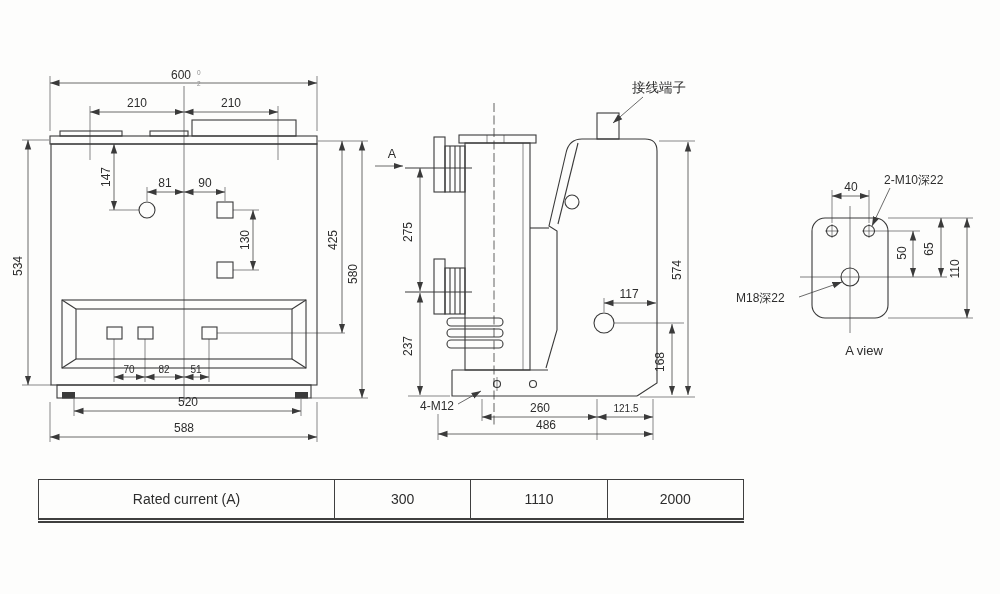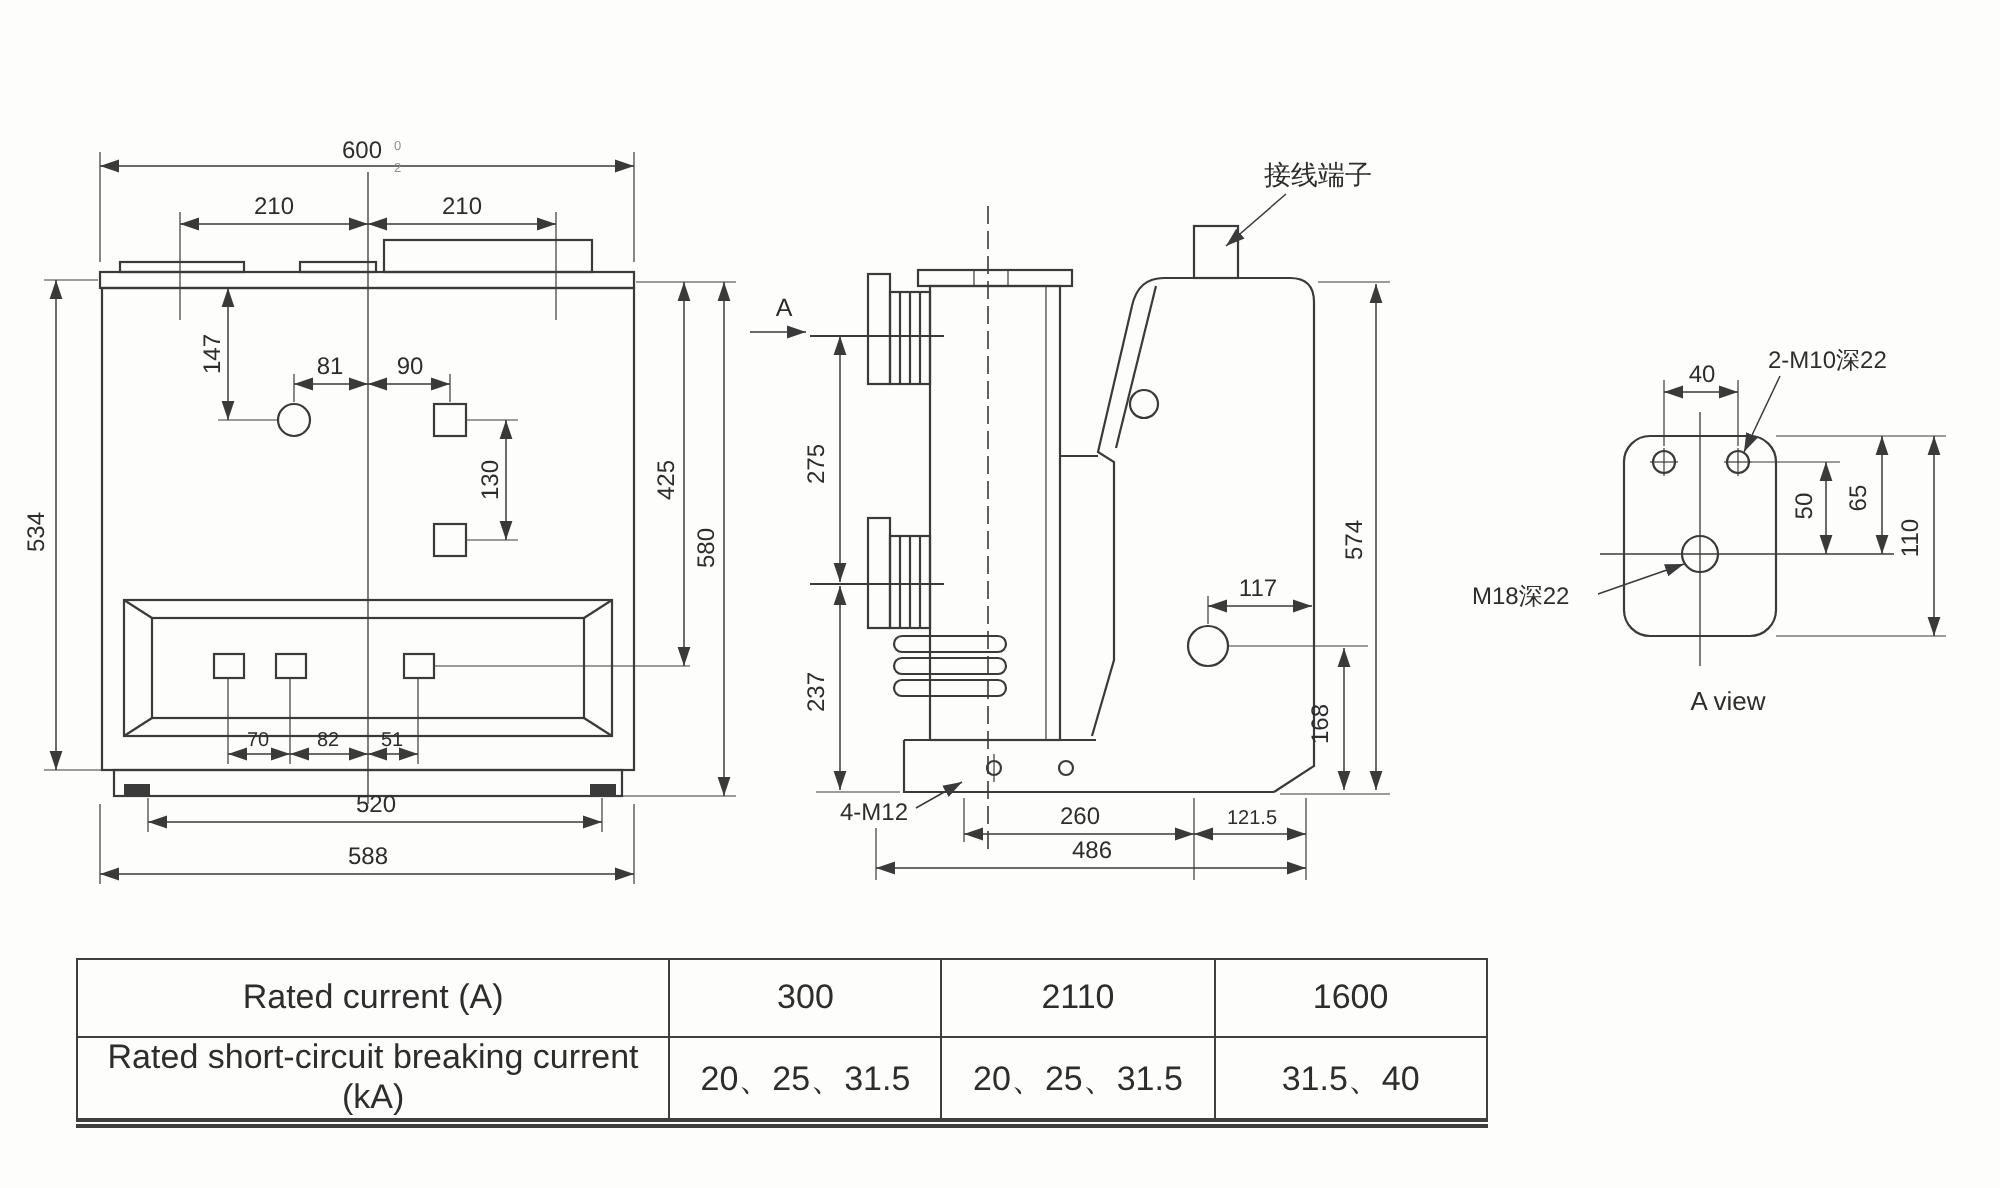--- a/index.html
+++ b/index.html
@@ -25,21 +25,21 @@
   .tol{font-size:6.5px;fill:#8f8f8f;text-anchor:start;}
   .cap{font-size:13px;text-anchor:middle;}
   
   .spec-table-wrap{position:absolute;left:38px;top:479px;width:706px;}
   table.spec{
     width:100%;border-collapse:collapse;table-layout:fixed;
     border:1.4px solid #3f3f3f;border-bottom:5px double #3f3f3f;
   }
   table.spec td{
     border:1.2px solid #3f3f3f;text-align:center;vertical-align:middle;
-    font-size:17px;color:#2d2d2d;padding:0 2px;
+    font-size:14px;color:#2d2d2d;padding:0 2px;
   }
   table.spec tr.r1 td{height:38px;}
   table.spec tr.r2 td{height:33px;}
 </style>
 </head>
 <body>
 
 <svg width="1000" height="470" viewBox="0 0 1000 470">
   <defs>
     <marker id="mE" markerUnits="userSpaceOnUse" markerWidth="11" markerHeight="8" refX="9.5" refY="4" orient="auto">
@@ -278,24 +278,18 @@
     <colgroup>
       <col style="width:42%">
         <col style="width:19.33%">
         <col style="width:19.33%">
         <col style="width:19.34%">
     </colgroup>
     <tbody>
         <tr class="r1">
       <td>Rated current (A)</td>
       <td>300</td>
-      <td>2110</td>
-      <td>1600</td>
-    </tr>
-    <tr class="r2">
-      <td>Rated short-circuit breaking current (kA)</td>
-      <td>20、25、31.5</td>
-      <td>20、25、31.5</td>
-      <td>31.5、40</td>
+      <td>1110</td>
+      <td>2000</td>
     </tr>
   </tbody>
     </table>
 </div>
 
 </body></html>

